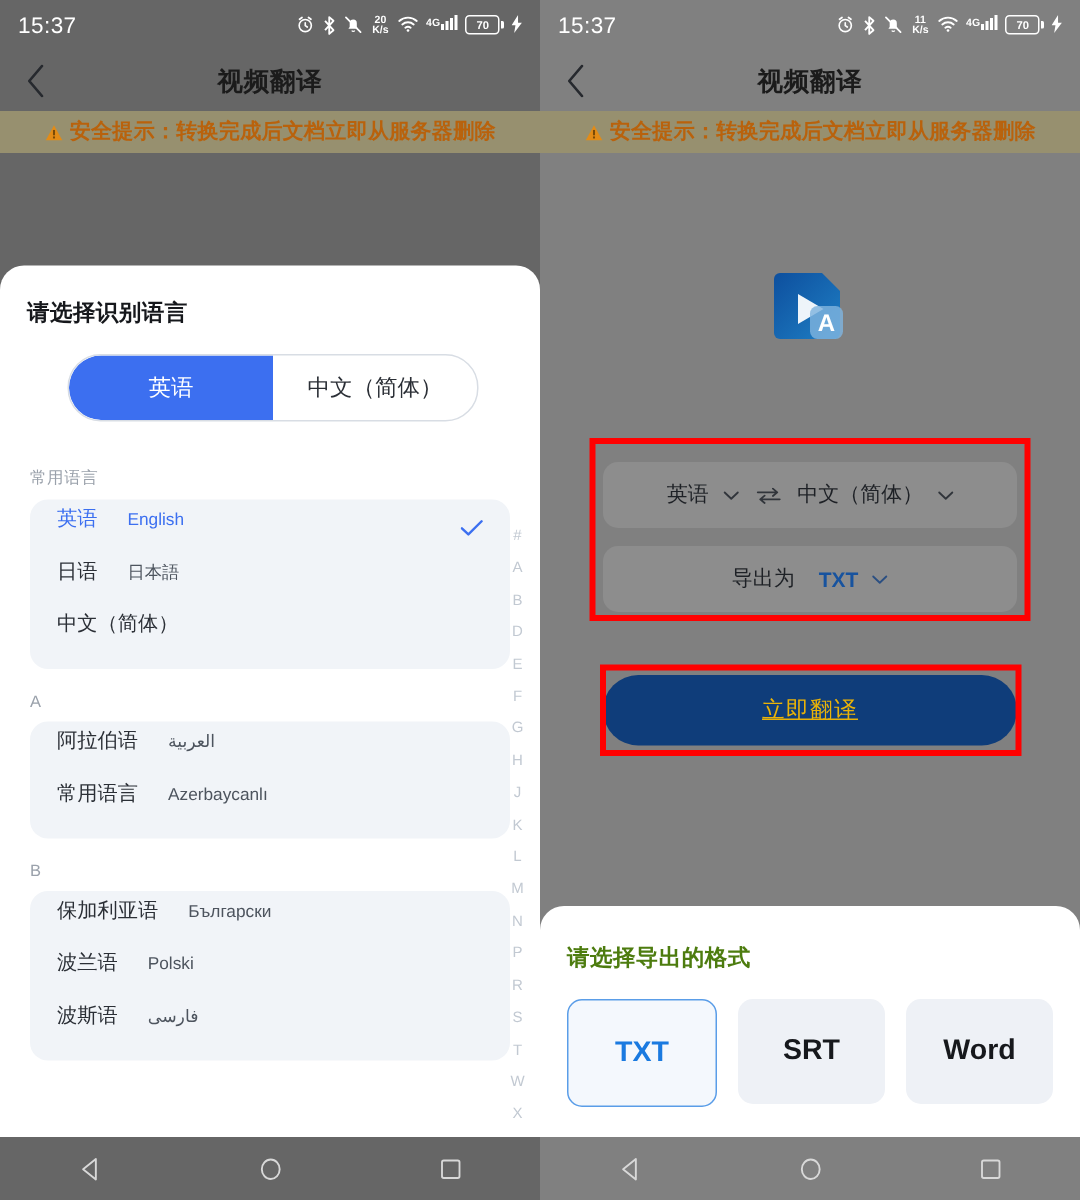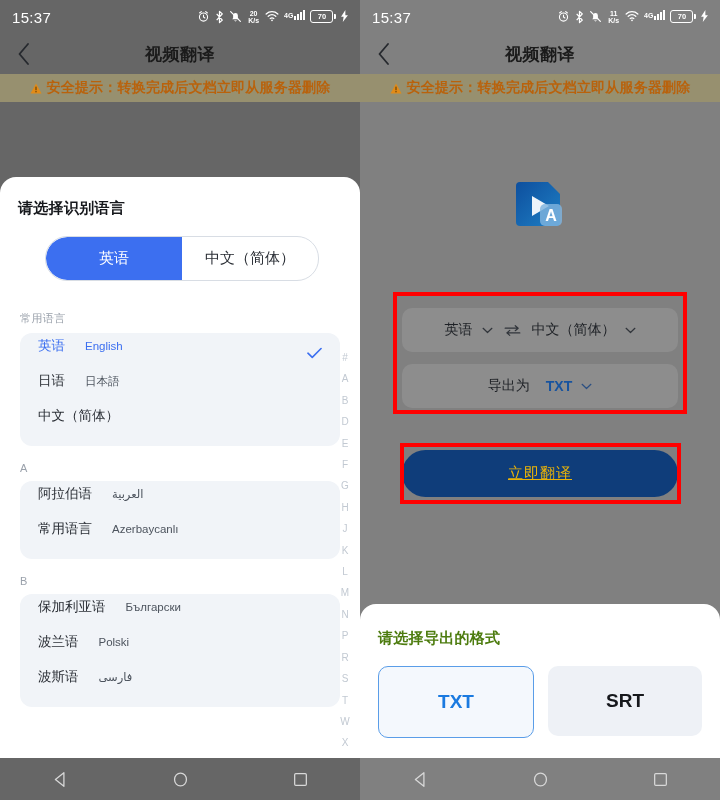--- a/index.html
+++ b/index.html
@@ -415,20 +415,21 @@
     </div>
 
     <div class="redbox" style="left:33px;top:292px;width:294px;height:122px;"></div>
     <div class="redbox" style="left:40px;top:443px;width:281px;height:61px;"></div>
 
     <div class="bsheet">
       <div class="bsheet-title">请选择导出的格式</div>
       <div class="fmt-row">
         <div class="fmt sel">TXT</div>
         <div class="fmt">SRT</div>
+        <div class="fmt">Word</div>
       </div>
     </div>
 
     <div class="navbar light">
       <div class="nav-ico">
         <svg width="17" height="17" viewBox="0 0 20 20">
             <path d="M14 2L4 10l10 8z" fill="none" stroke="#d8d8d8" stroke-width="1.5" stroke-linejoin="round"></path>
           </svg>
       </div>
       <div class="nav-ico">

